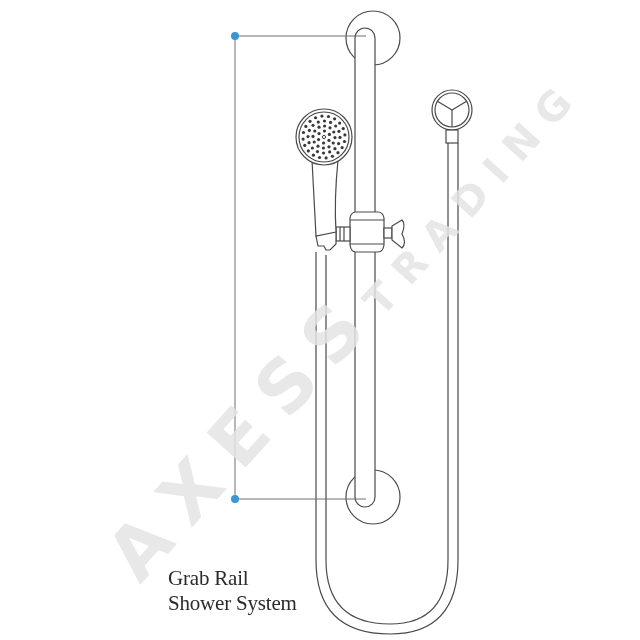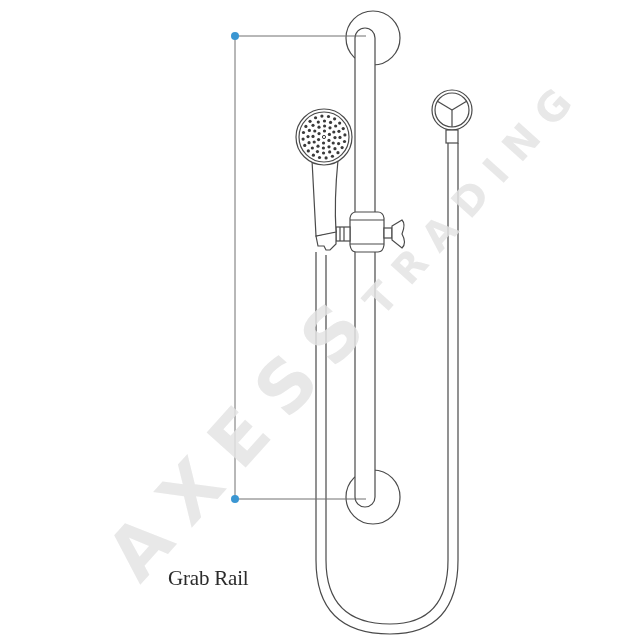--- a/index.html
+++ b/index.html
@@ -127,13 +127,14 @@
   <g transform="translate(140,585) rotate(-48)">
     <text class="wm-text" x="0" y="0" font-size="72" letter-spacing="20" opacity="0.85">AXESS</text>
   </g>
   <g transform="translate(382,318) rotate(-48)">
     <text class="wm-text" x="0" y="0" font-size="40" letter-spacing="14" opacity="0.85">TRADING</text>
   </g>
 </svg>
 
 <div class="caption">
   <div>Grab Rail</div>
+  <div>Shower System</div>
 </div>
 
 </body></html>

